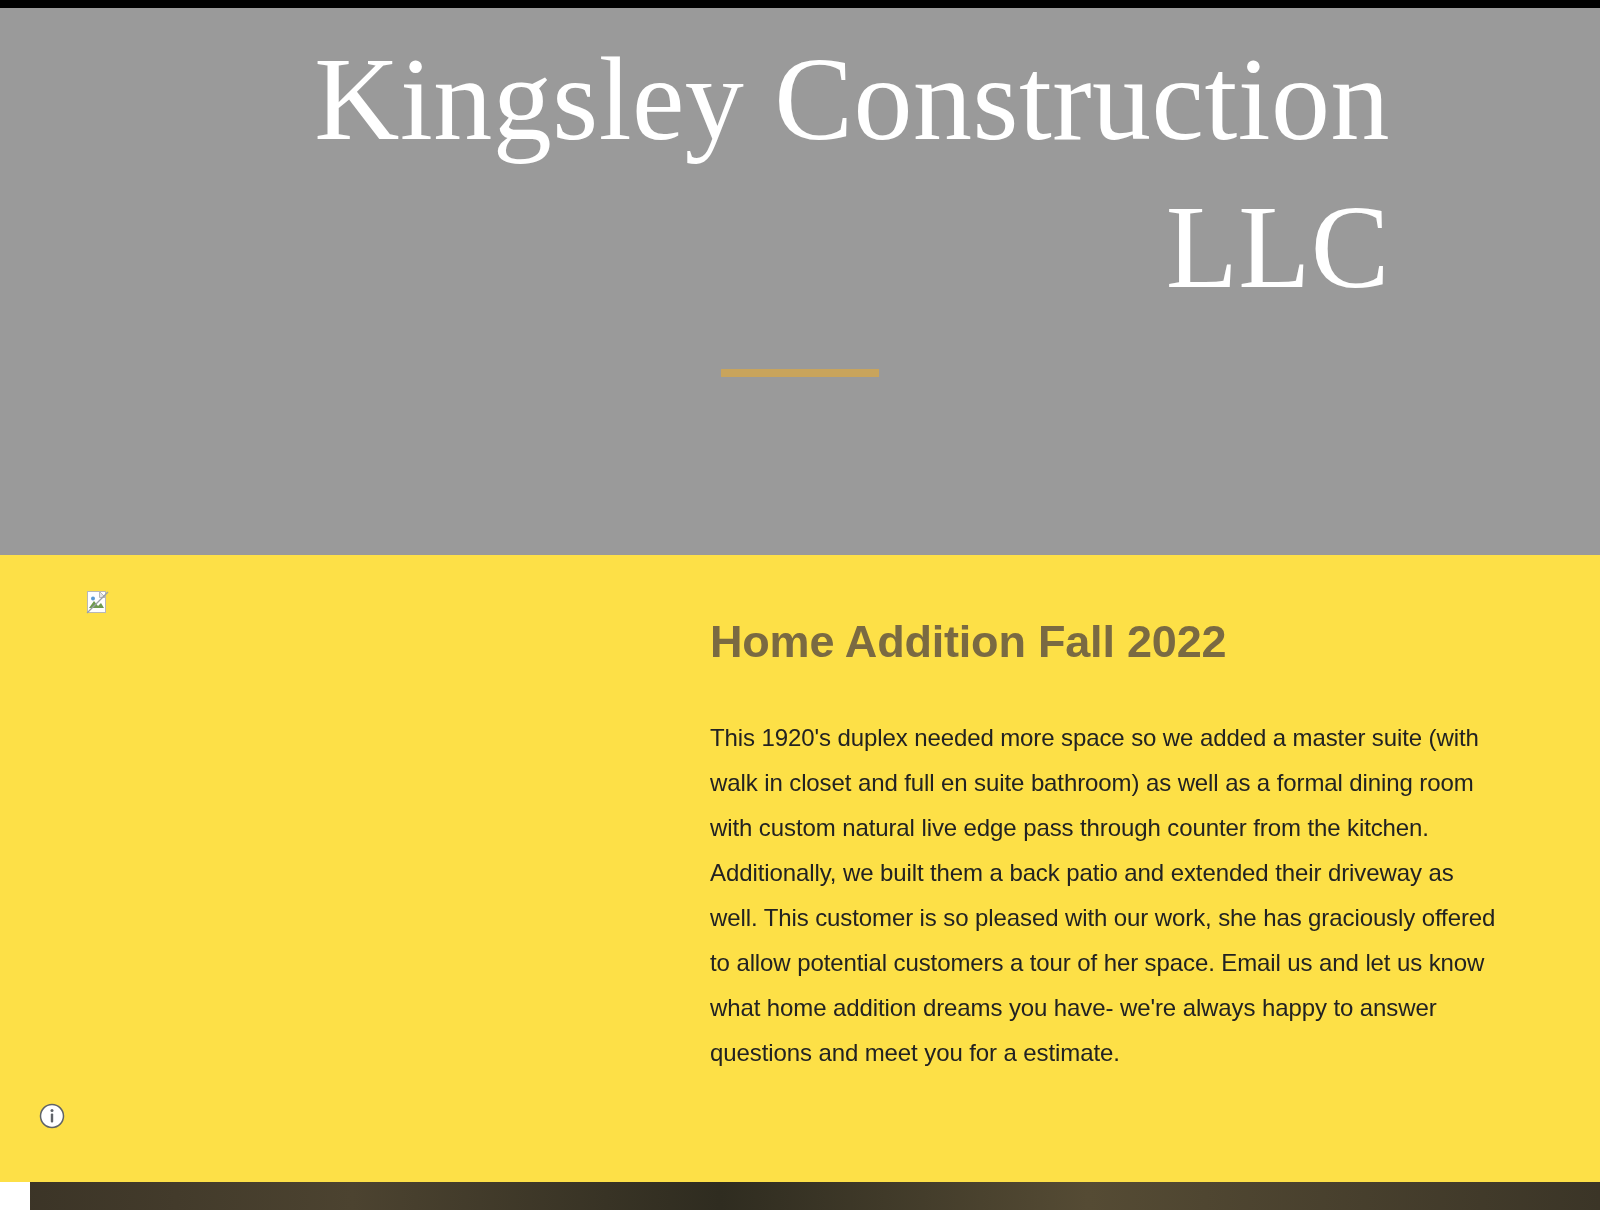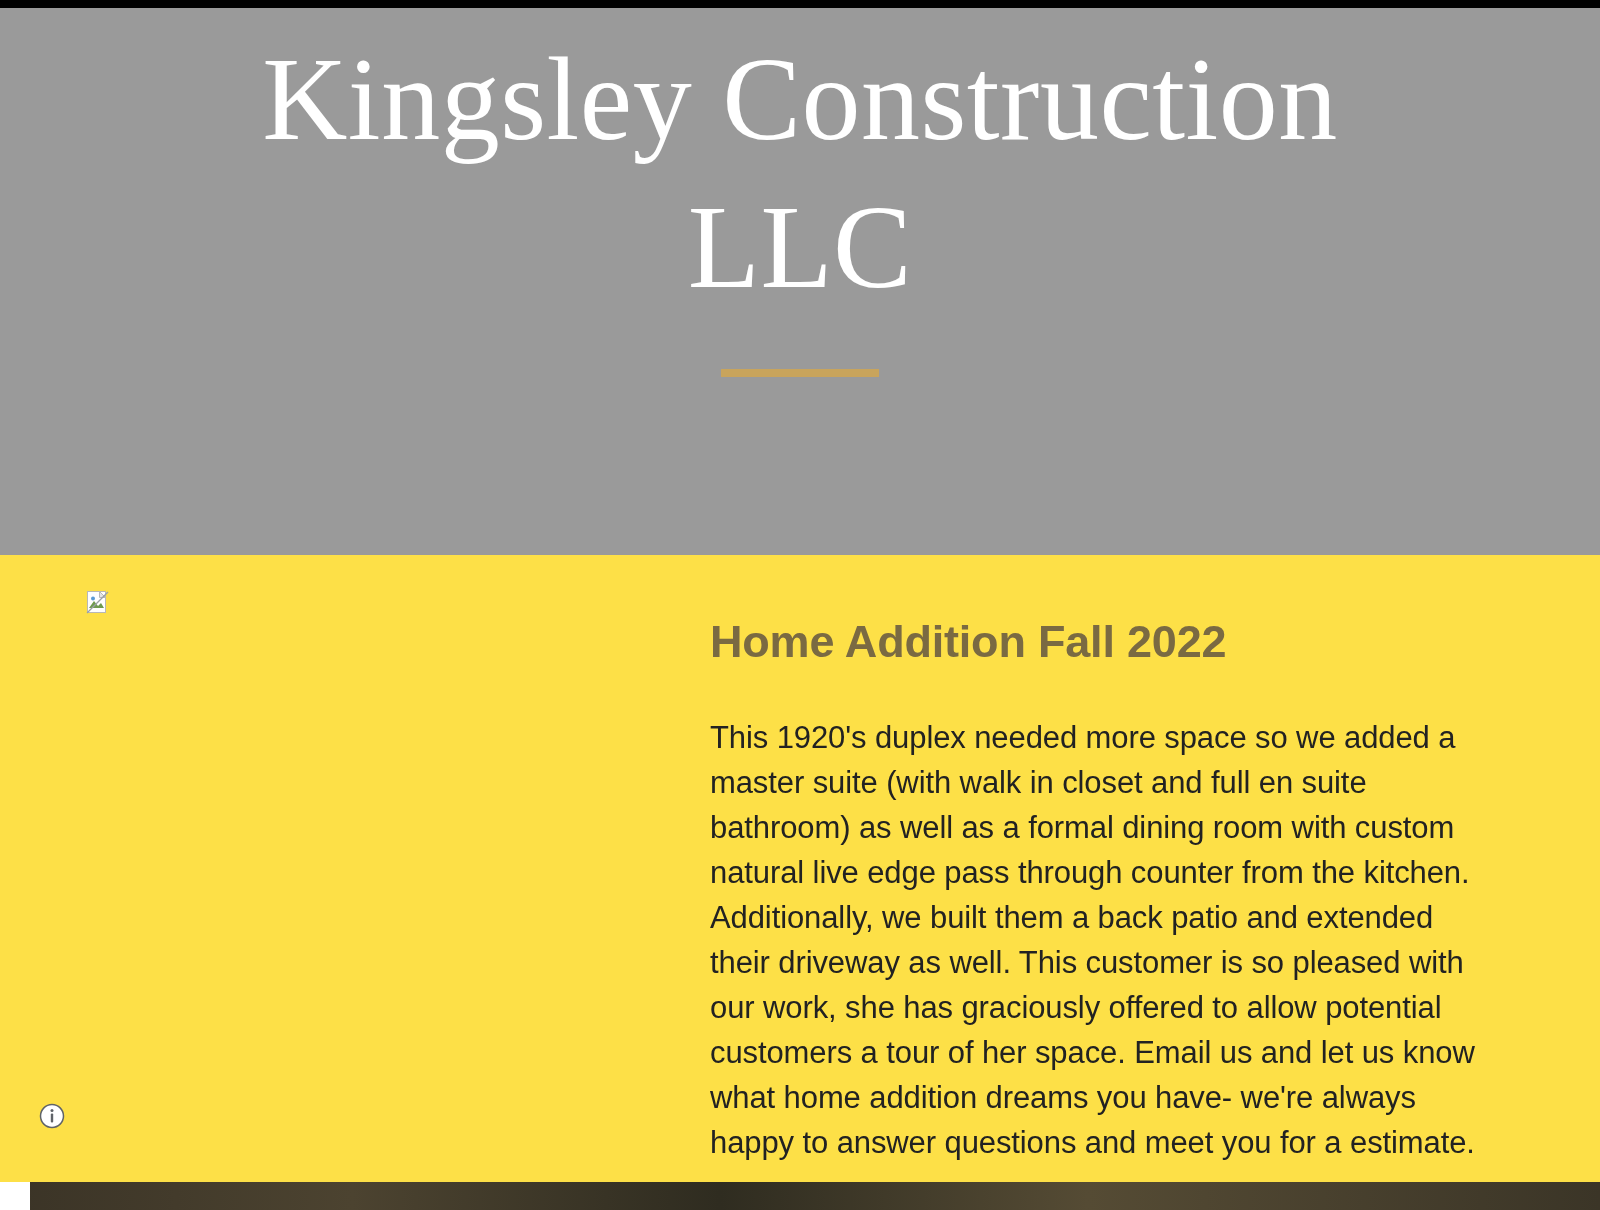--- a/index.html
+++ b/index.html
@@ -57,20 +57,21 @@
     padding-top: 18px;
     font-family: "Liberation Serif", serif;
     font-weight: 400;
     font-size: 118px;
     line-height: 1.25;
     letter-spacing: 0.5px;
     color: #ffffff;
     max-width: 1180px;
     margin-left: auto;
     margin-right: auto;
+    text-align: right;
   }
   .hero-rule {
     width: 158px;
     height: 8px;
     background: #c8a45c;
     margin: 48px auto 0 auto;
   }
 
   
   .content {
@@ -109,21 +110,21 @@
     font-weight: 700;
     font-size: 45px;
     line-height: 1.2;
     color: #7a6a42;
     letter-spacing: -0.2px;
   }
   .proj-body {
     margin: 46px 0 0 0;
     font-family: "Liberation Sans", sans-serif;
     font-weight: 400;
-    font-size: 31px;
+    font-size: 24px;
     line-height: 45px;
     color: #222222;
     letter-spacing: -0.1px;
   }
 
   
   .info-badge {
     position: absolute;
     left: 36px;
     top: 1100px;

